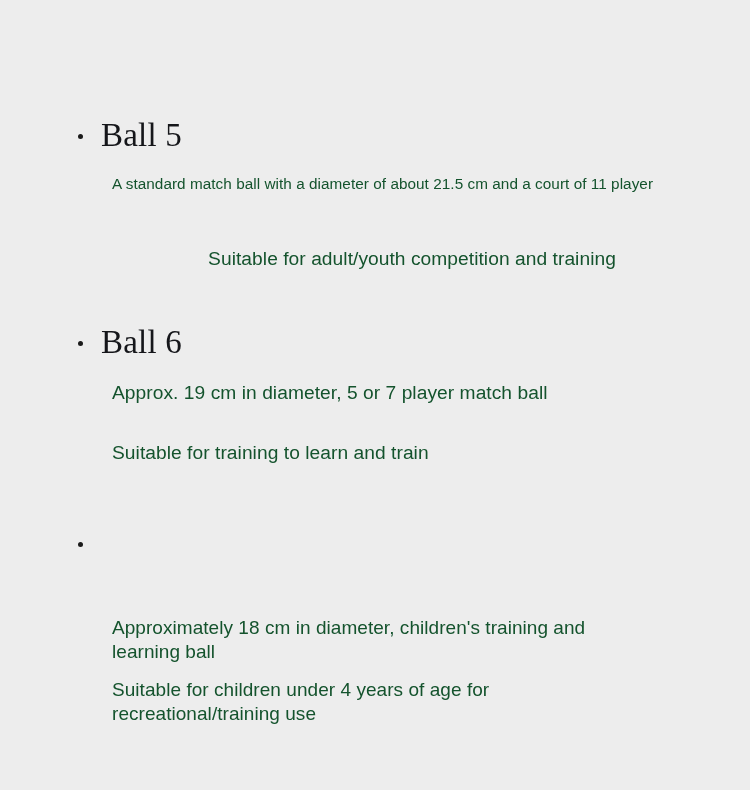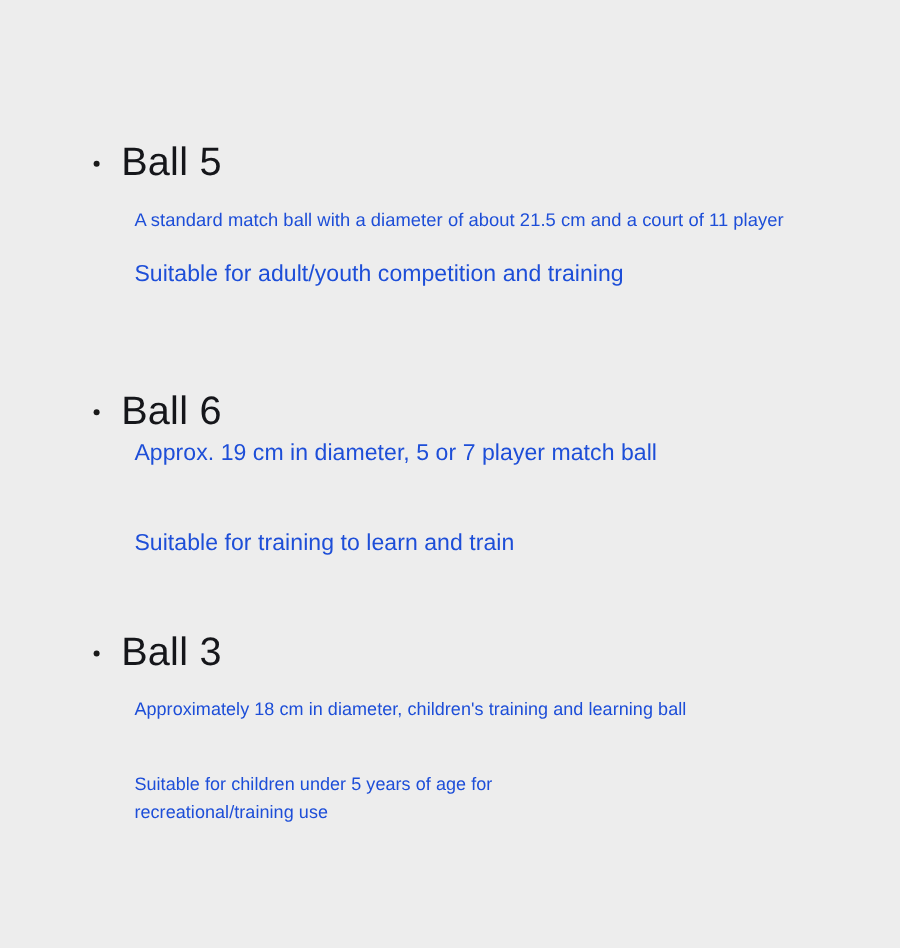--- a/index.html
+++ b/index.html
@@ -28,20 +28,21 @@
     left: 0;
     width: 750px;
   }
 
   
   .heading-row {
     position: relative;
     height: 46px;
     padding-left: 39px;
     box-sizing: border-box;
+    font-family: Liberation Serif, serif;
   }
 
   .bullet-dot {
     position: absolute;
     left: 78px;
     top: 20px;
     width: 5px;
     height: 5px;
     border-radius: 50%;
     background: #1a1a1a;
@@ -57,33 +58,34 @@
     line-height: 42px;
     color: #15161a;
     white-space: nowrap;
   }
 
   
   .body-block {
     position: absolute;
     left: 112px;
     width: 600px;
-    color: #1d4ed8;
+    color: #14532d;
   }
 
   .body-block.size-sm {
     font-size: 15.3px;
     line-height: 21px;
     letter-spacing: 0.05px;
   }
 
   .body-block.size-md {
-    font-size: 15px;
+    font-size: 19px;
     line-height: 24px;
     letter-spacing: 0.05px;
+    margin-top: 36px;
   }
 
   .body-block.size-lg {
     font-size: 19.2px;
     line-height: 26px;
     letter-spacing: 0.05px;
     font-weight: 400;
   }
 
   .body-line {
@@ -97,44 +99,43 @@
 <div id="slide">
 
   <div class="ball-section" style="top:114px;">
     <div class="heading-row">
       <span class="bullet-dot"></span>
       <span class="ball-title">Ball 5</span>
     </div>
     <div class="body-block size-sm" style="top:59px;width:592px;">
       <span class="body-line">A standard match ball with a diameter of about 21.5 cm and a court of 11 player</span>
     </div>
-    <div class="body-block size-lg" style="top:102px;width:600px;">
+    <div class="body-block size-lg" style="top:132px;width:600px;text-align:center;">
       <span class="body-line">Suitable for adult/youth competition and training</span>
     </div>
   </div>
 
   <div class="ball-section" style="top:321px;">
     <div class="heading-row">
       <span class="bullet-dot"></span>
       <span class="ball-title">Ball 6</span>
     </div>
-    <div class="body-block size-lg" style="top:44px;width:600px;">
+    <div class="body-block size-lg" style="top:59px;width:600px;">
       <span class="body-line">Approx. 19 cm in diameter, 5 or 7 player match ball</span>
     </div>
     <div class="body-block size-lg" style="top:119px;width:600px;">
       <span class="body-line">Suitable for training to learn and train</span>
     </div>
   </div>
 
   <div class="ball-section" style="top:522px;">
     <div class="heading-row">
       <span class="bullet-dot"></span>
-      <span class="ball-title">Ball 3</span>
     </div>
     <div class="body-block size-md" style="top:58px;width:490px;">
       <span class="body-line">Approximately 18 cm in diameter, children's training and learning ball</span>
     </div>
     <div class="body-block size-md" style="top:120px;width:420px;">
-      <span class="body-line">Suitable for children under 5 years of age for recreational/training use</span>
+      <span class="body-line">Suitable for children under 4 years of age for recreational/training use</span>
     </div>
   </div>
 
 </div>
 
 </body></html>

